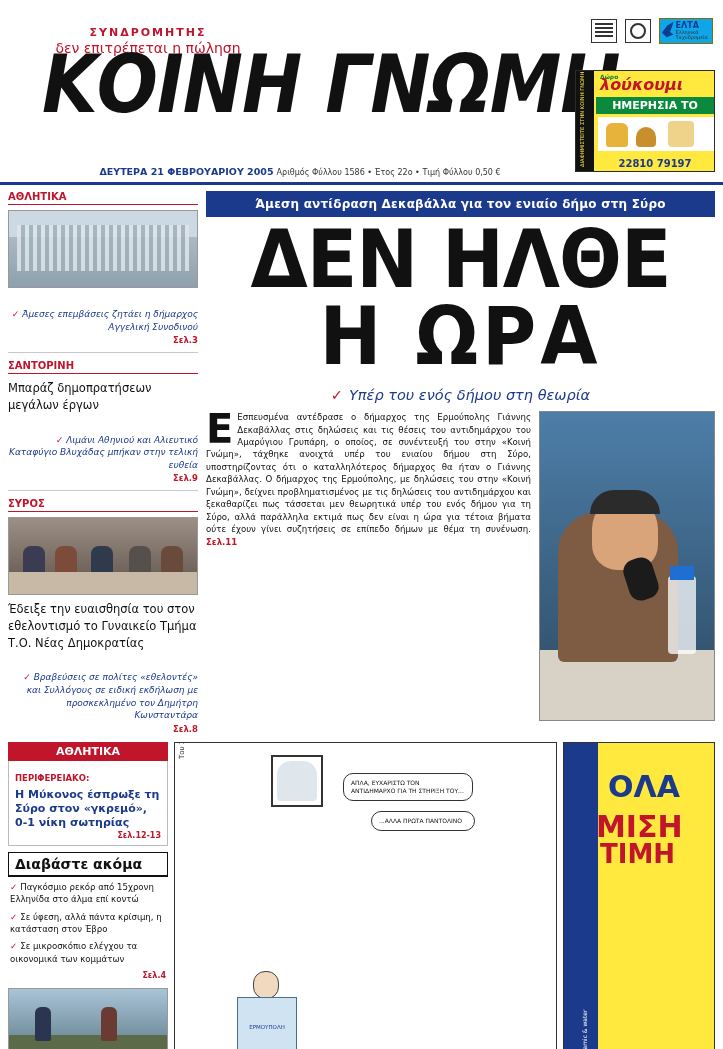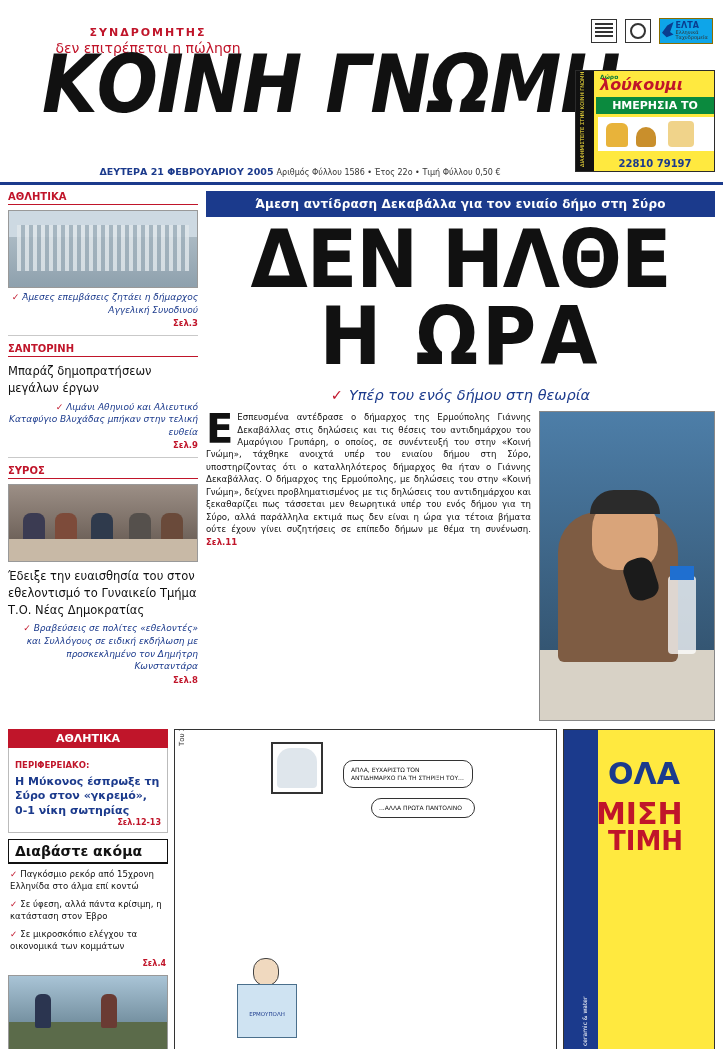--- a/index.html
+++ b/index.html
@@ -75,21 +75,21 @@
   .center-col { flex:1; }
 
   
   .sec-head { color:#c0152a; font-weight:bold; font-size:10px; border-bottom:1px solid #c0152a; padding-bottom:2px; margin-bottom:5px; }
   .left-photo { width:100%; height:78px; background:linear-gradient(#b9c6cf,#8ea0ad); position:relative; overflow:hidden; border:1px solid #999; }
   .left-photo .rail { position:absolute; left:8px; top:14px; right:8px; height:46px;
      background:repeating-linear-gradient(to right,#dfe6ea 0 4px,#9fb0bb 4px 8px); opacity:.85; }
   .left-photo .sky { position:absolute; left:0; top:0; right:0; height:26px; background:#cdd9e2; }
   .lead { font-size:11.5px; line-height:1.45; color:#111; margin:6px 0 4px 0; }
   .bullets { font-size:9px; line-height:1.4; color:#1b3a8c; text-align:right; font-style:italic; }
-  .bullets .b { margin-top:3px; }
+  .bullets .b { margin-top:20px; }
   .bullets .b:before { content:"\2713"; color:#c0152a; font-style:normal; margin-right:3px; }
   .pageref { text-align:right; color:#c0152a; font-weight:bold; font-size:8.5px; margin-top:2px; }
   .hr-thin { border-top:1px solid #c9c9c9; margin:7px 0; }
 
   .photo-syros { width:100%; height:78px; border:1px solid #999; position:relative; overflow:hidden;
      background:linear-gradient(#9c8f86,#5d5149); }
   .photo-syros .tbl { position:absolute; left:0; right:0; bottom:0; height:22px; background:#c8b9a6; }
   .photo-syros .p { position:absolute; bottom:18px; width:22px; height:30px; border-radius:8px 8px 0 0; }
   .photo-syros .p1 { left:14px; background:#3b3b52; }
   .photo-syros .p2 { left:46px; background:#7d4b3a; }
@@ -172,21 +172,21 @@
   .cartoon .bub2 { left:196px; top:68px; width:104px; }
 
   .spazio { width:152px; border:1px solid #333; position:relative; overflow:hidden; background:#ffe93f; }
   .spazio .lblue { position:absolute; left:0; top:0; bottom:0; width:34px; background:#1b3a8c; }
   .spazio .vword { position:absolute; left:2px; bottom:6px; transform:rotate(-90deg); transform-origin:left bottom;
      color:#ffe93f; font-weight:bold; font-size:19px; letter-spacing:1px; white-space:nowrap; }
   .spazio .vsub { position:absolute; left:24px; bottom:6px; transform:rotate(-90deg); transform-origin:left bottom;
      color:#fff; font-size:6px; white-space:nowrap; }
   .spazio .w1 { position:absolute; left:44px; top:26px; color:#1b3a8c; font-weight:bold; font-size:30px; }
   .spazio .w2 { position:absolute; left:32px; top:66px; color:#c0152a; font-weight:bold; font-size:30px;text-align:center; }
-  .spazio .w3 { position:absolute; left:44px; top:96px; color:#c0152a; font-weight:bold; font-size:26px; }
+  .spazio .w3 { position:absolute; left:36px; top:96px; color:#c0152a; font-weight:bold; font-size:26px; }
 </style>
 </head>
 <body>
 
 <div class="page">
 
   <div class="masthead">
     <div class="sub-tag">
       <div class="l1">ΣΥΝΔΡΟΜΗΤΗΣ</div>
       <div class="l2">δεν επιτρέπεται η πώληση</div>

